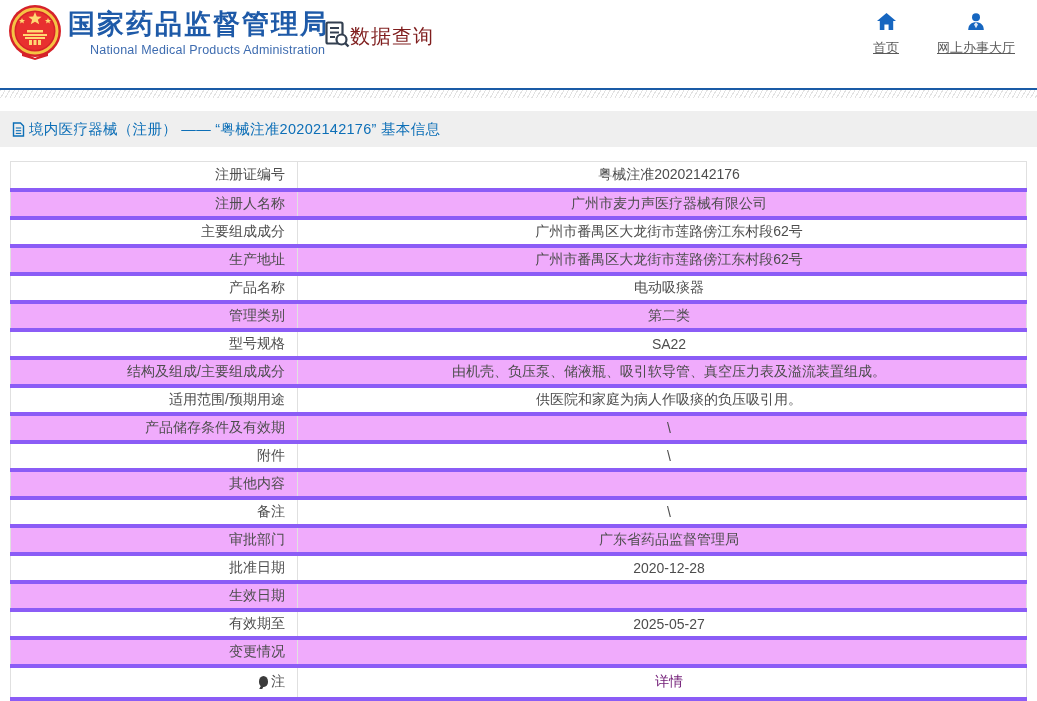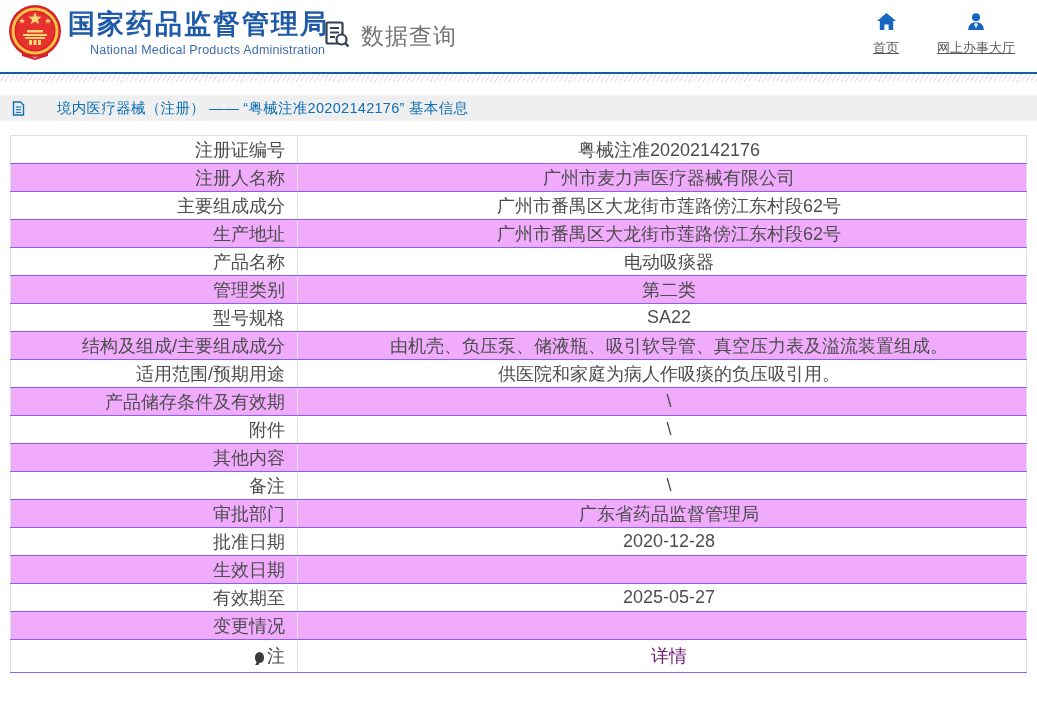--- a/index.html
+++ b/index.html
@@ -1,45 +1,45 @@
 <!DOCTYPE html>
 <html><head>
 <meta charset="utf-8">
 <style>
   * { margin:0; padding:0; box-sizing:border-box; }
   html,body { width:1037px; height:701px; background:#fff;
     font-family:"Liberation Sans","DejaVu Sans",sans-serif; overflow:hidden; }
 
   
-  .header { position:relative; height:72px; background:#fff; }
+  .header { position:relative; height:88px; background:#fff; }
   .logo { position:absolute; left:8px; top:4px; width:54px; height:56px; }
   .brand { position:absolute; left:68px; top:9px; }
   .brand-title { font-size:27px; font-weight:bold; color:#1e5aa8; letter-spacing:2px; line-height:30px; }
   .brand-sub { font-size:12.5px; color:#3e6cb0; margin-top:4px; letter-spacing:.2px;margin-left:22px; }
   .nav-dataquery { position:absolute; left:324px; top:20px; display:flex; align-items:center; cursor:pointer; }
-  .nav-dataquery .txt { font-size:23px; color:#737373; margin-left:11px; letter-spacing:1px; }
+  .nav-dataquery .txt { font-size:20px; color:#7f1d1d; margin-left:0; letter-spacing:1px; }
   .topnav { position:absolute; right:22px; top:13px; display:flex; gap:38px; }
   .topnav-item { display:flex; flex-direction:column; align-items:center; cursor:pointer; }
   .topnav-item .lbl { font-size:13px; color:#5a5a5a; margin-top:5px; white-space:nowrap;text-decoration:underline; }
 
   
   .blue-line { height:2px; background:#1a5ba6; }
   .hatch-band { height:8px;
     background-image:repeating-linear-gradient(120deg,#e2e2e2 0 1px,transparent 1px 4px); }
 
   
-  .titlebar { margin-top:13px; height:26px; background:#efefef; display:flex;
-    align-items:center; padding-left:12px;gap:28px; }
+  .titlebar { margin-top:13px; height:36px; background:#efefef; display:flex;
+    align-items:center; padding-left:12px; }
   .titlebar .doc-icon { margin-right:4px; display:inline-flex; }
   .titlebar .t { font-size:14.5px; color:#0d6fb7; letter-spacing:.3px; }
 
   
   .detail-table { width:1017px; margin:14px 10px 0 10px; border-collapse:collapse;
     border:1px solid #e0e0e0; }
-  .detail-table td { font-size:18px; color:#4d4d4d; border-bottom:1px solid #8b5cf6; height:28px; }
+  .detail-table td { font-size:14px; color:#4d4d4d; border-bottom:4px solid #8b5cf6; height:28px; }
   .label-cell { width:287px; text-align:right; padding-right:12px; border-right:1px solid #e0e0e0;
     color:#4f4f4f; white-space:nowrap; }
   .value-cell { padding-left:14px;text-align:center; }
   tr.alt { background:#f0abfc; }
   tr.last-row td { height:33px; }
   .detail-link { color:#701a75; text-decoration:none; }
   .balloon-icon { display:inline-block; width:9px; height:11px; background:#3b3b3b;
     border-radius:50% 50% 46% 46%; margin-right:3px; vertical-align:-1px; position:relative; }
   .balloon-icon::after { content:""; position:absolute; left:1px; bottom:-2px;
     width:3px; height:3px; background:#3b3b3b; transform:skewX(-28deg); }

